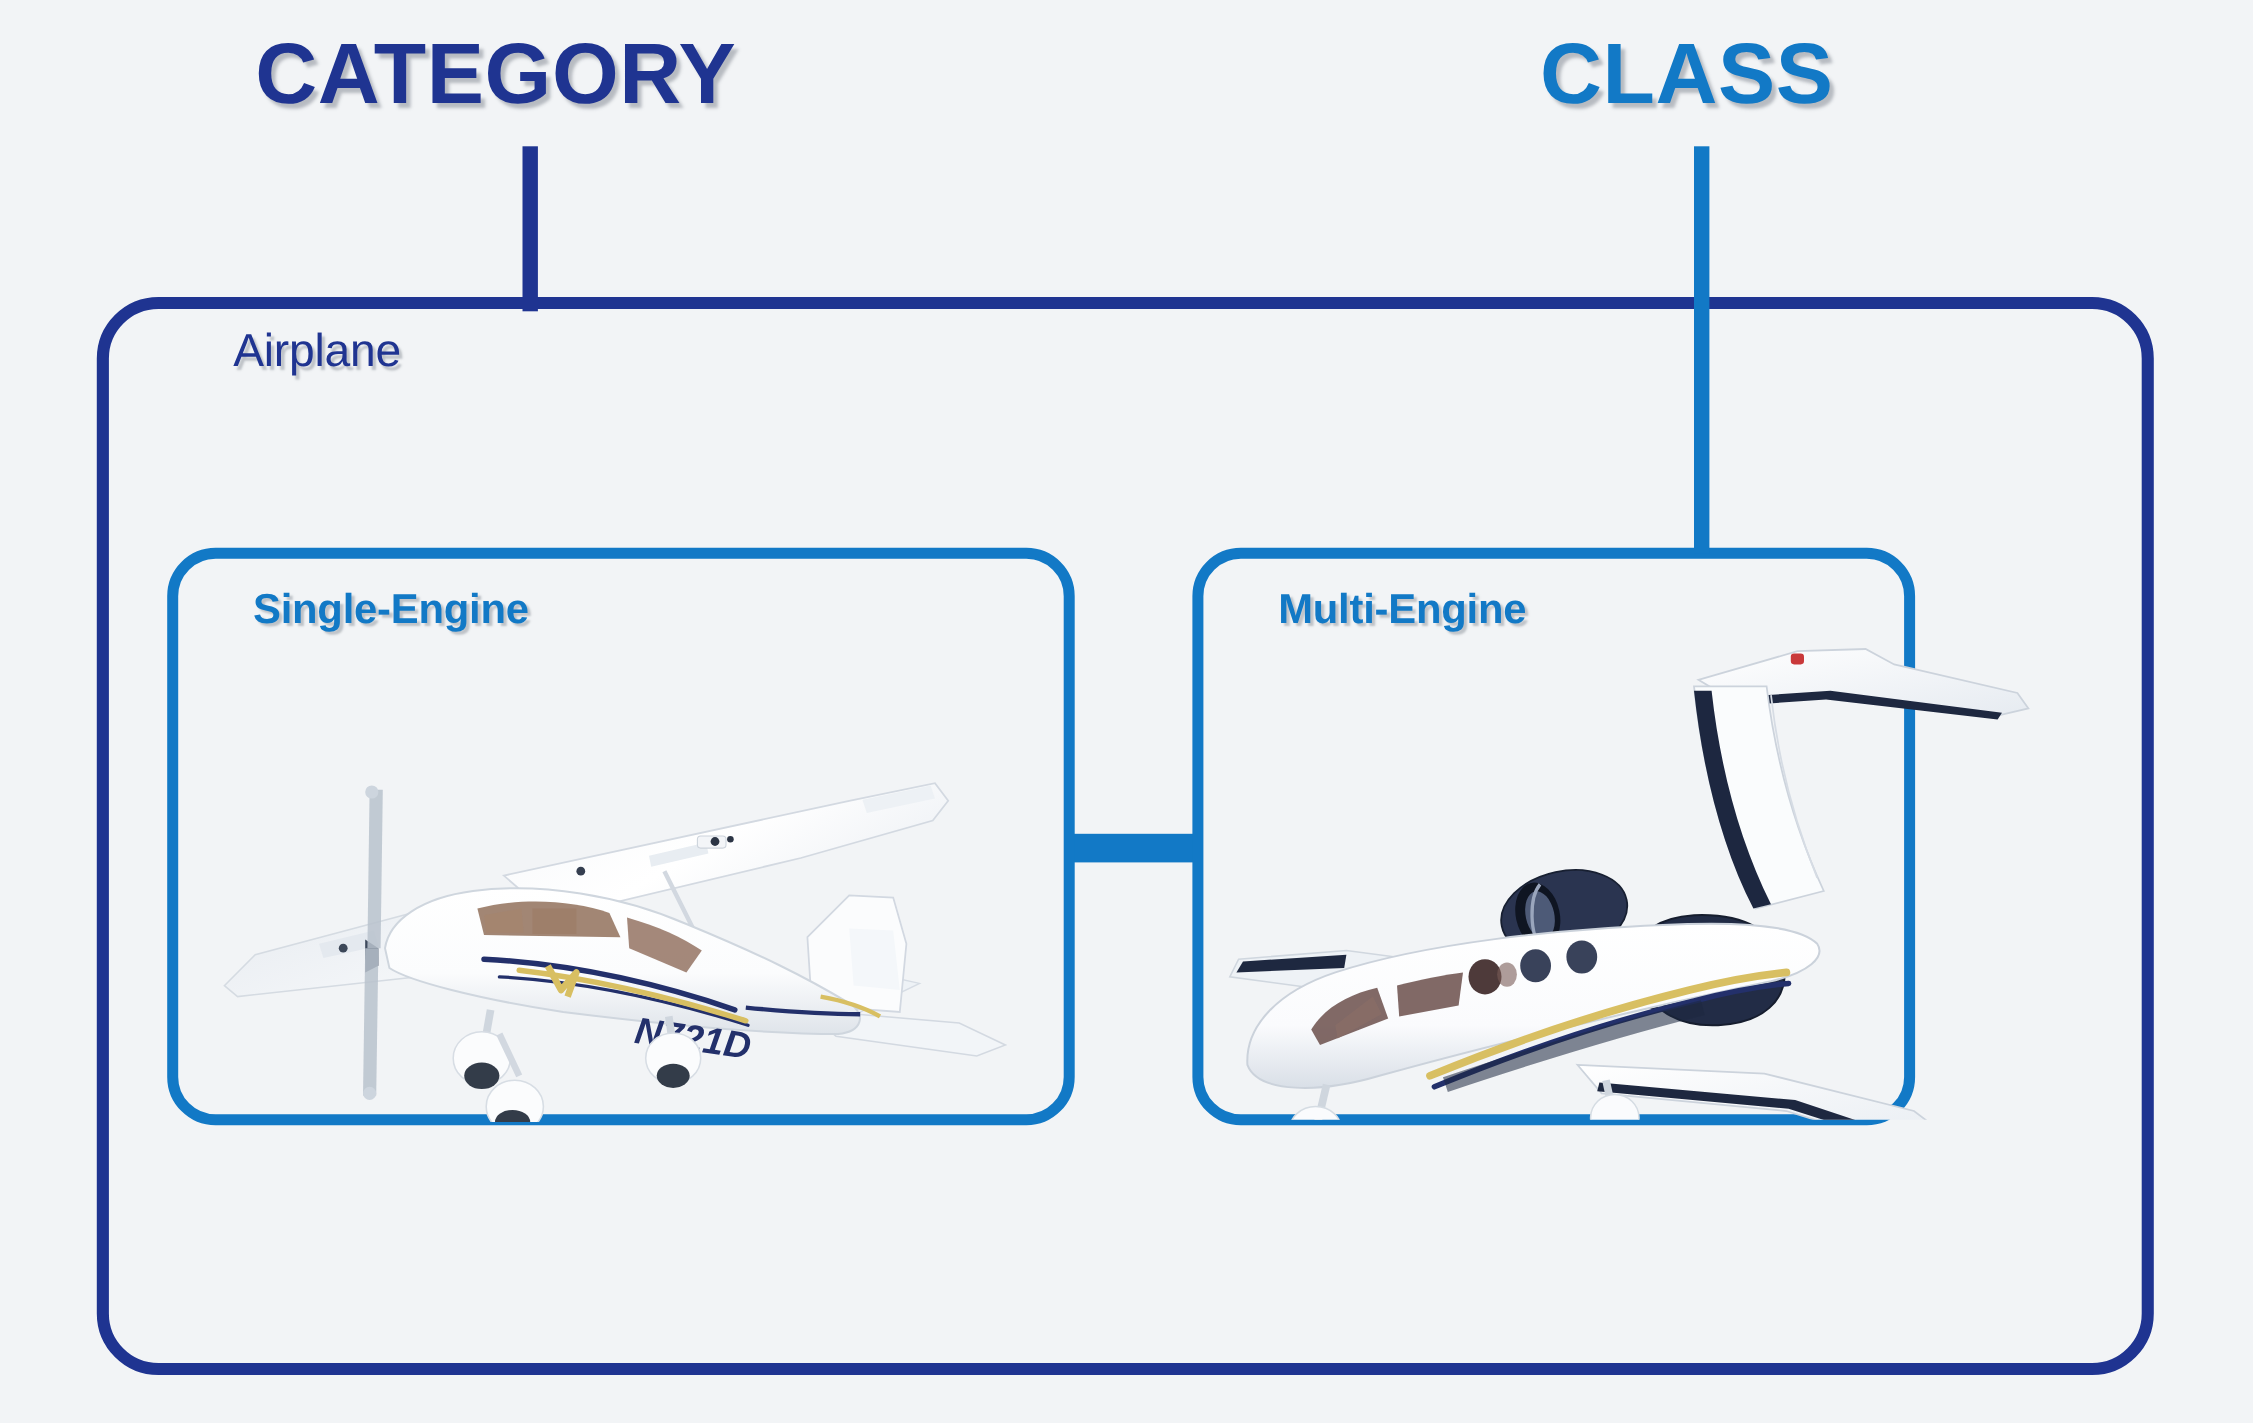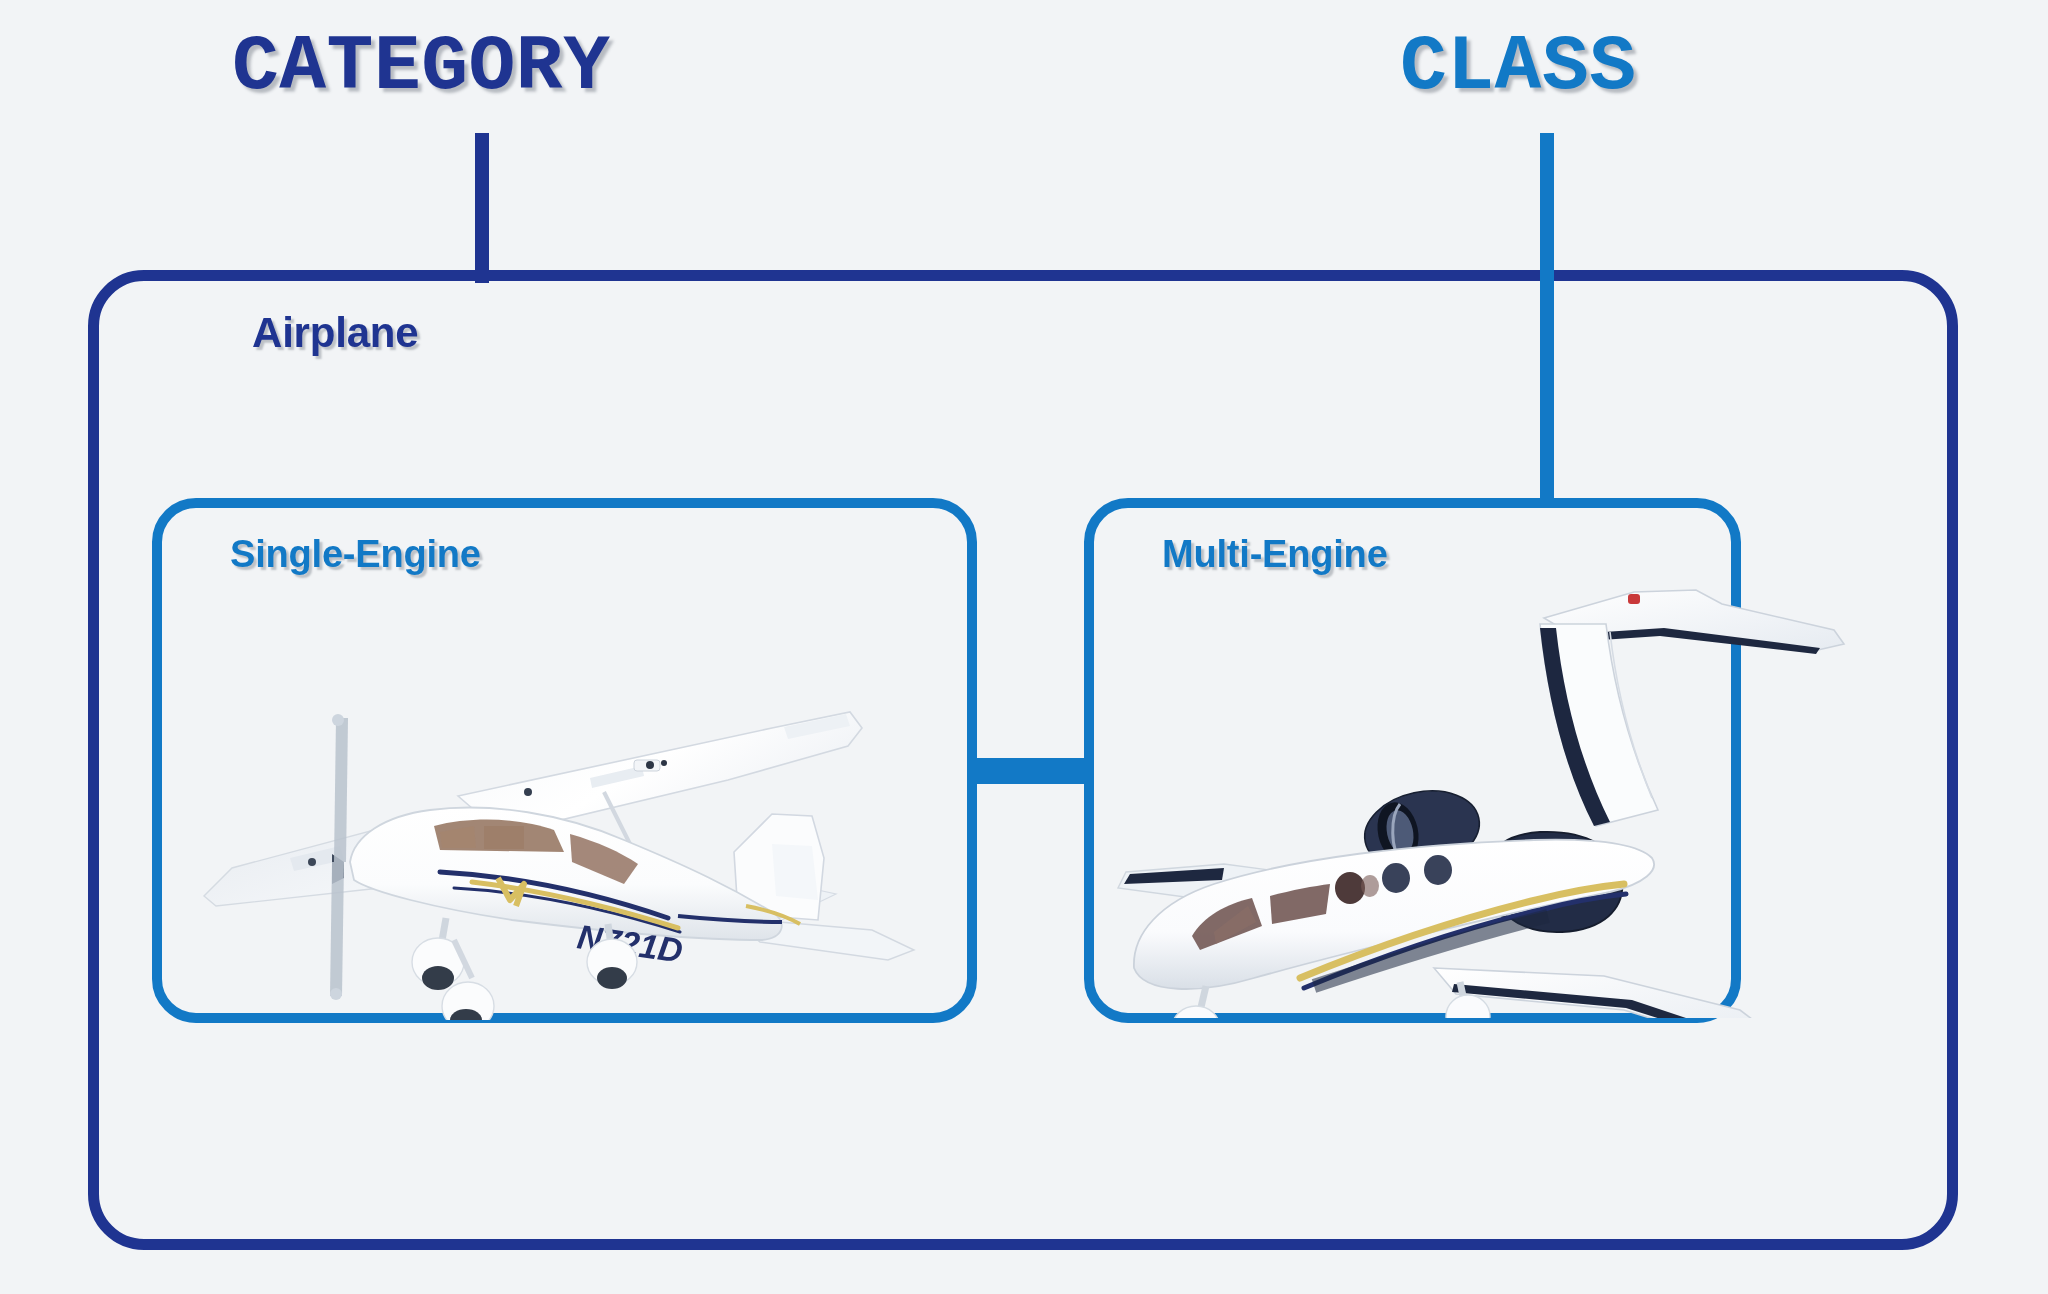--- a/index.html
+++ b/index.html
@@ -22,21 +22,20 @@
   }
 
   
   .headline {
     position: absolute;
     font-weight: 700;
     letter-spacing: 0.5px;
     line-height: 1;
     white-space: nowrap;
     text-shadow: 4px 4px 3px rgba(110,118,128,0.45);
-    font-family: Liberation Mono, monospace;
   }
   #category-title {
     left: 232px;
     top: 28px;
     font-size: 78px;
     color: #1f3491;
   }
   #class-title {
     left: 1400px;
     top: 28px;
@@ -82,28 +81,27 @@
     height: 980px;
     border: 11px solid #1f3491;
     border-radius: 56px;
     box-sizing: border-box;
     background: transparent;
     z-index: 3;
   }
   #airplane-label {
     position: absolute;
     left: 212px;
-    top: 309px;
+    top: 295px;
     font-size: 42px;
-    font-weight: 700;
+    font-weight: 400;
     color: #1f3491;
     letter-spacing: -0.2px;
     text-shadow: 3px 3px 2px rgba(110,118,128,0.40);
     z-index: 5;
-    margin-left: 40px;
   }
 
   
   .class-box {
     position: absolute;
     border: 10px solid #1279c6;
     border-radius: 44px;
     box-sizing: border-box;
     background: transparent;
     z-index: 4;

